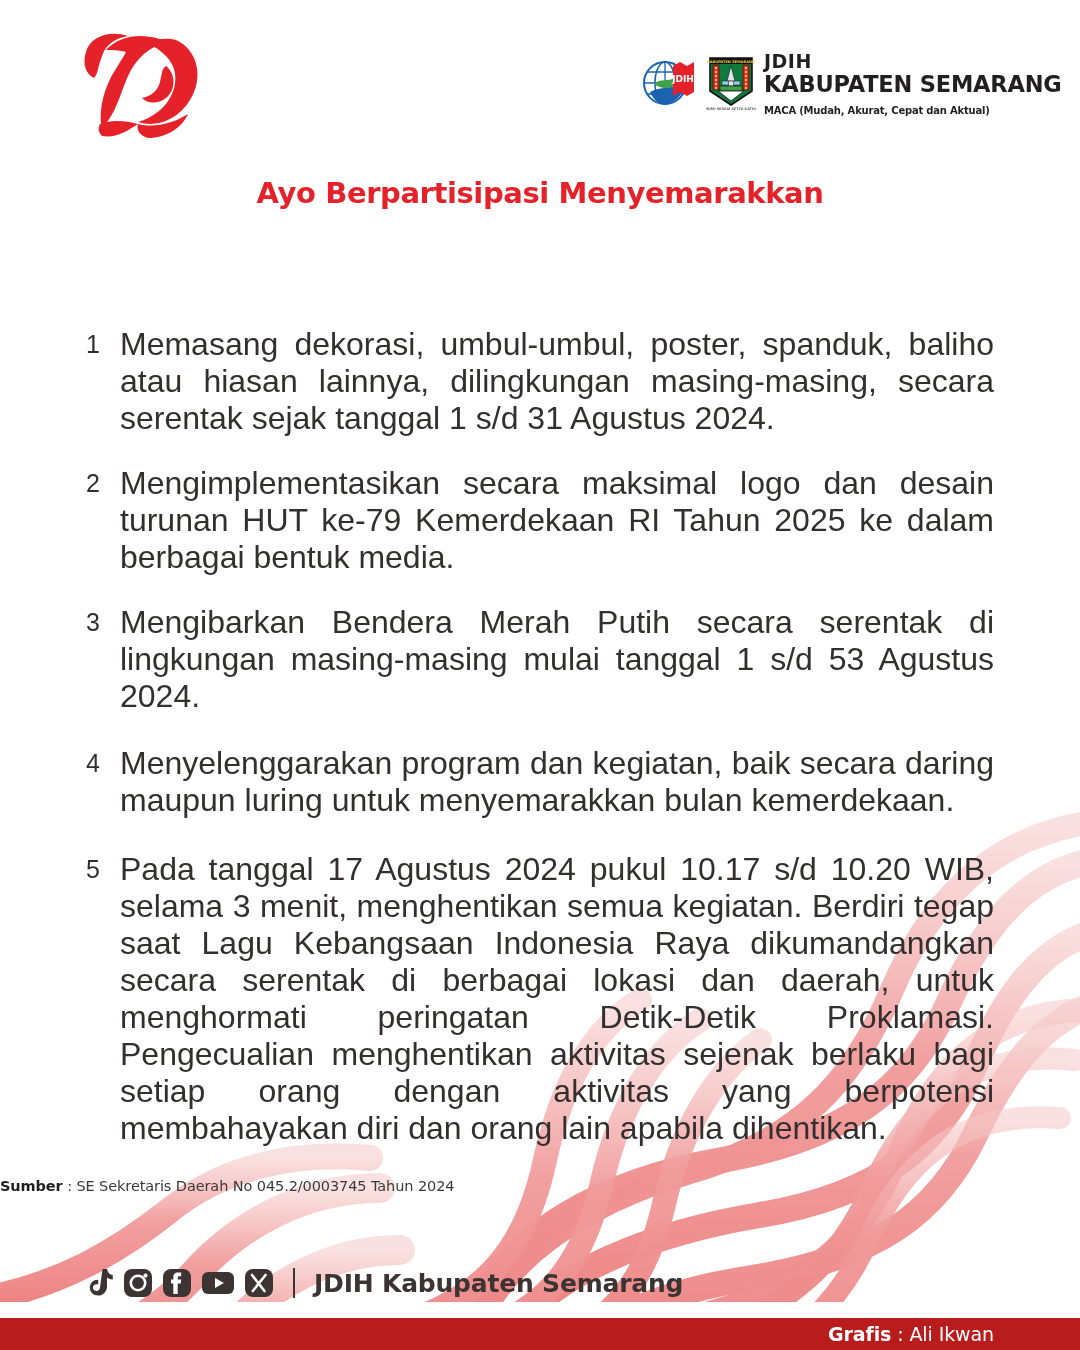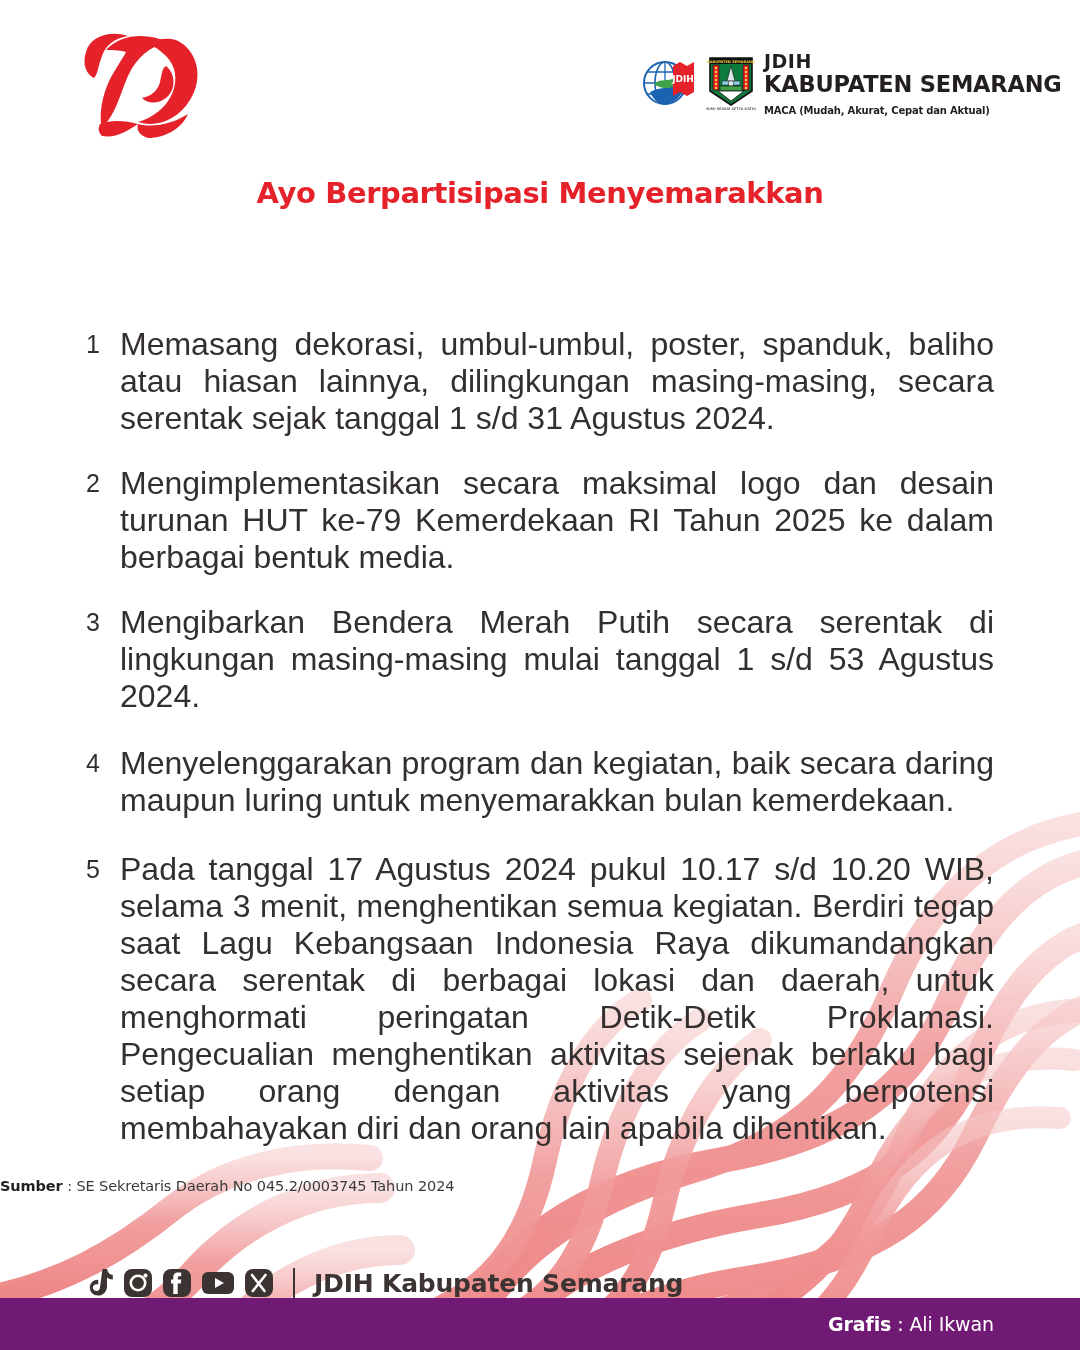--- a/index.html
+++ b/index.html
@@ -196,22 +196,22 @@
     color: #3b3432;
     letter-spacing: -0.2px;
   }
 
   
   .bottombar {
     position: absolute;
     left: 0;
     bottom: 0;
     width: 1080px;
-    height: 52px;
-    background: #701a75;
+    height: 32px;
+    background: #b91c1c;
     z-index: 4;
   }
   .bottombar .credit {
     position: absolute;
     right: 86px;
     top: 50%;
     transform: translateY(-50%);
     font-family: "DejaVu Sans", sans-serif;
     font-size: 19px;
     color: #ffffff;

